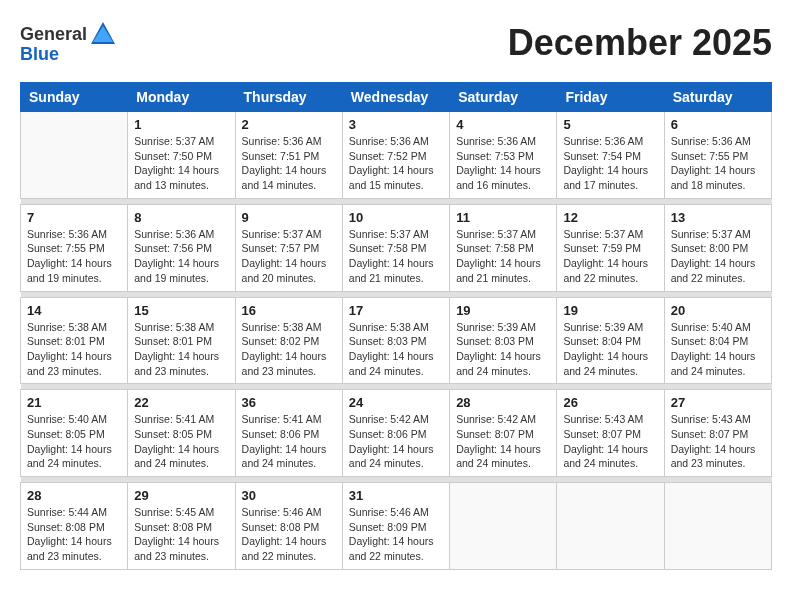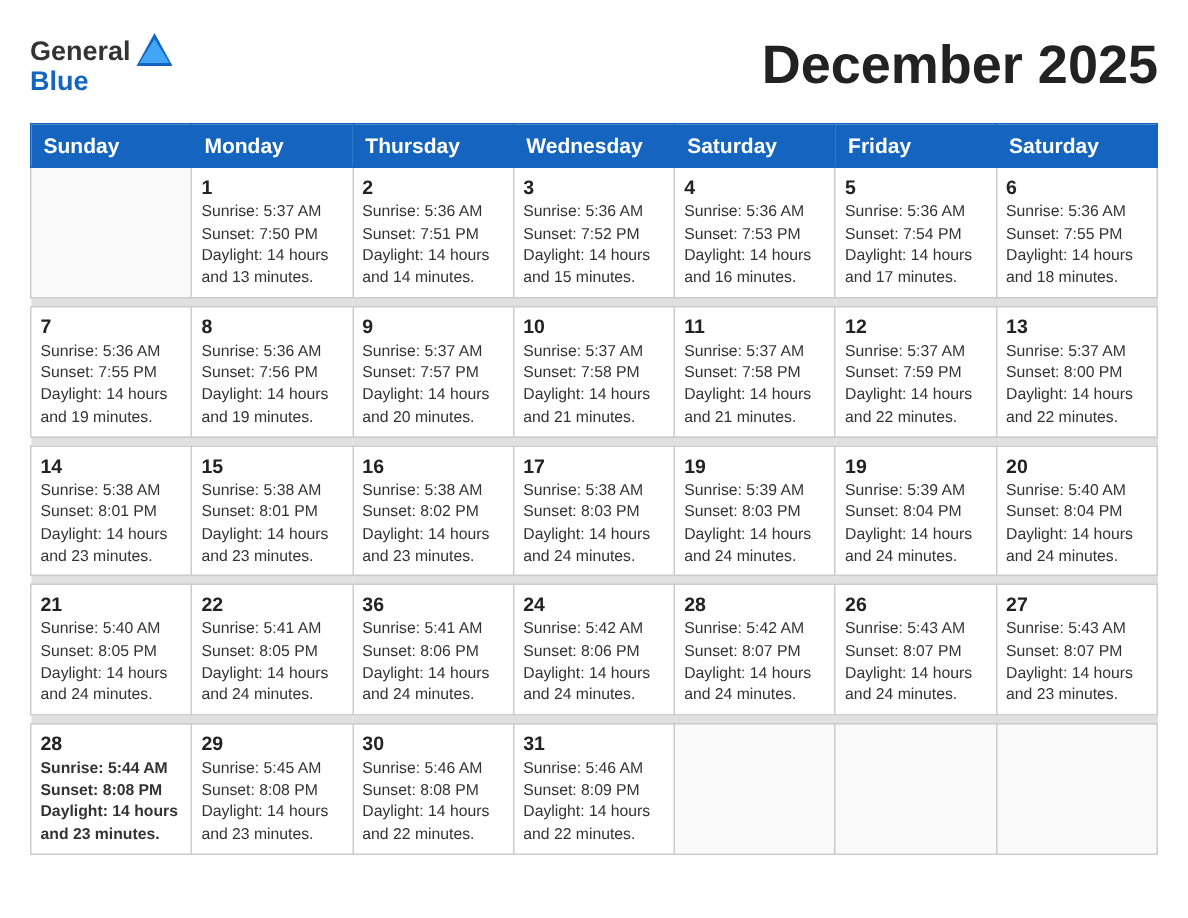--- a/index.html
+++ b/index.html
@@ -351,21 +351,21 @@
         <td style="height: 6px; padding: 0px; background: rgb(224, 224, 224); border: none;"></td>
         <td style="height: 6px; padding: 0px; background: rgb(224, 224, 224); border: none;"></td>
         <td style="height: 6px; padding: 0px; background: rgb(224, 224, 224); border: none;"></td>
         <td style="height: 6px; padding: 0px; background: rgb(224, 224, 224); border: none;"></td>
         <td style="height: 6px; padding: 0px; background: rgb(224, 224, 224); border: none;"></td>
         <td style="height: 6px; padding: 0px; background: rgb(224, 224, 224); border: none;"></td>
       </tr>
       <tr>
         <td>
           <span class="day-number">28</span>
-          <div class="day-info" style="white-space: pre-line; font-weight: bold;">Sunrise: 5:44 AM
+          <div class="day-info" style="white-space: pre-line;">Sunrise: 5:44 AM
 Sunset: 8:08 PM
 Daylight: 14 hours
 and 23 minutes.</div>
         </td>
         <td>
           <span class="day-number">29</span>
           <div class="day-info" style="white-space: pre-line;">Sunrise: 5:45 AM
 Sunset: 8:08 PM
 Daylight: 14 hours
 and 23 minutes.</div>

